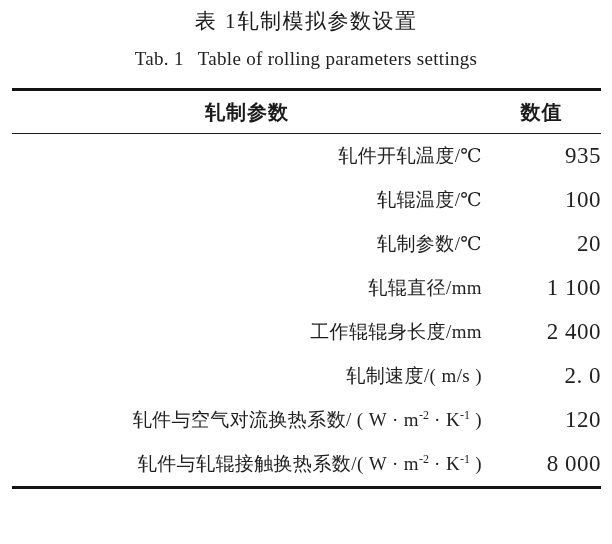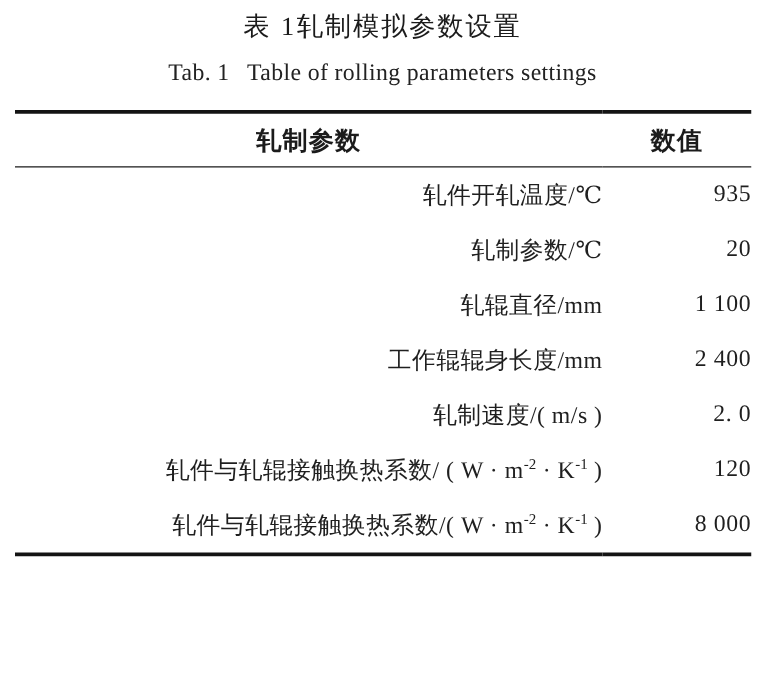--- a/index.html
+++ b/index.html
@@ -60,21 +60,21 @@
   tbody td {
     height: 44px;
     font-size: 19px;
     text-align: right;
     padding: 0;
     color: #1f1f1f;
     letter-spacing: 0.4px;
     white-space: nowrap;
   }
   tbody td.value-cell {
-    font-size: 19px;
+    font-size: 23px;
     letter-spacing: 0.5px;
   }
   sup.unit-sup {
     font-size: 12px;
     line-height: 0;
     vertical-align: 7px;
     letter-spacing: 0;
   }
 </style>
 </head>
@@ -101,37 +101,41 @@
         <th>轧制参数</th>
         <th>数值</th>
       </tr>
     </thead>
     <tbody>
       <tr>
         <td class="param-cell">轧件开轧温度/℃</td>
         <td class="value-cell">935</td>
       </tr>
       <tr>
+        <td class="param-cell">轧辊温度/℃</td>
+        <td class="value-cell">100</td>
+      </tr>
+      <tr>
         <td class="param-cell">轧制参数/℃</td>
         <td class="value-cell">20</td>
       </tr>
       <tr>
         <td class="param-cell">轧辊直径/mm</td>
         <td class="value-cell">1 100</td>
       </tr>
       <tr>
         <td class="param-cell">工作辊辊身长度/mm</td>
         <td class="value-cell">2 400</td>
       </tr>
       <tr>
         <td class="param-cell">轧制速度/( m/s )</td>
         <td class="value-cell">2. 0</td>
       </tr>
       <tr>
-        <td class="param-cell"><span>轧件与轧辊接触换热系数/ ( W · m</span><sup class="unit-sup">-2</sup><span> · K</span><sup class="unit-sup">-1</sup><span> )</span></td>
+        <td class="param-cell"><span>轧件与空气对流换热系数/ ( W · m</span><sup class="unit-sup">-2</sup><span> · K</span><sup class="unit-sup">-1</sup><span> )</span></td>
         <td class="value-cell">120</td>
       </tr>
       <tr>
         <td class="param-cell"><span>轧件与轧辊接触换热系数/( W · m</span><sup class="unit-sup">-2</sup><span> · K</span><sup class="unit-sup">-1</sup><span> )</span></td>
         <td class="value-cell">8 000</td>
       </tr>
     </tbody>
   </table>
 
 </div>

